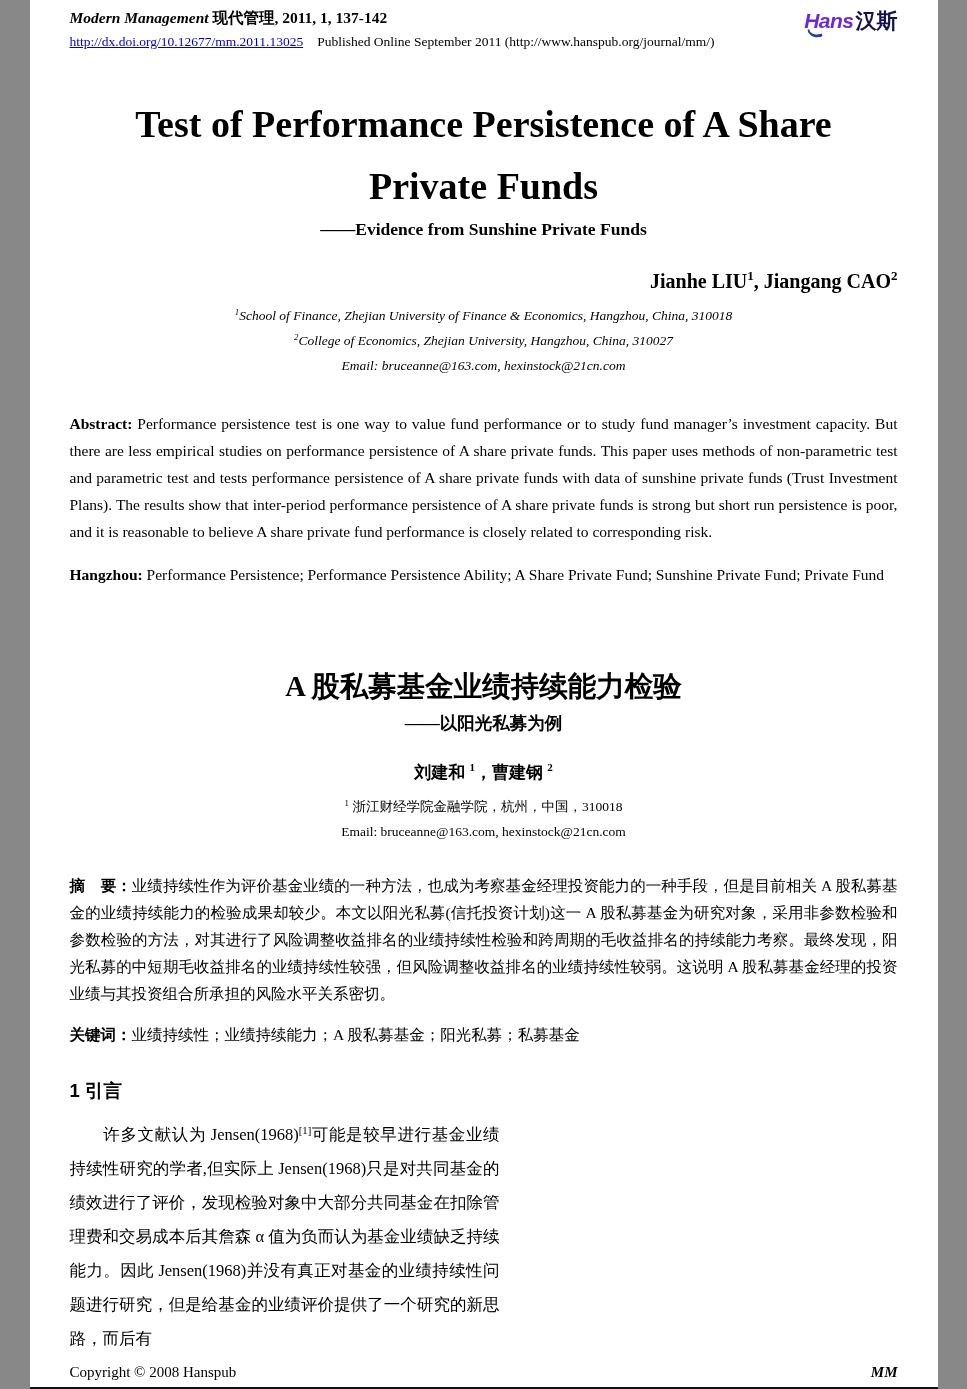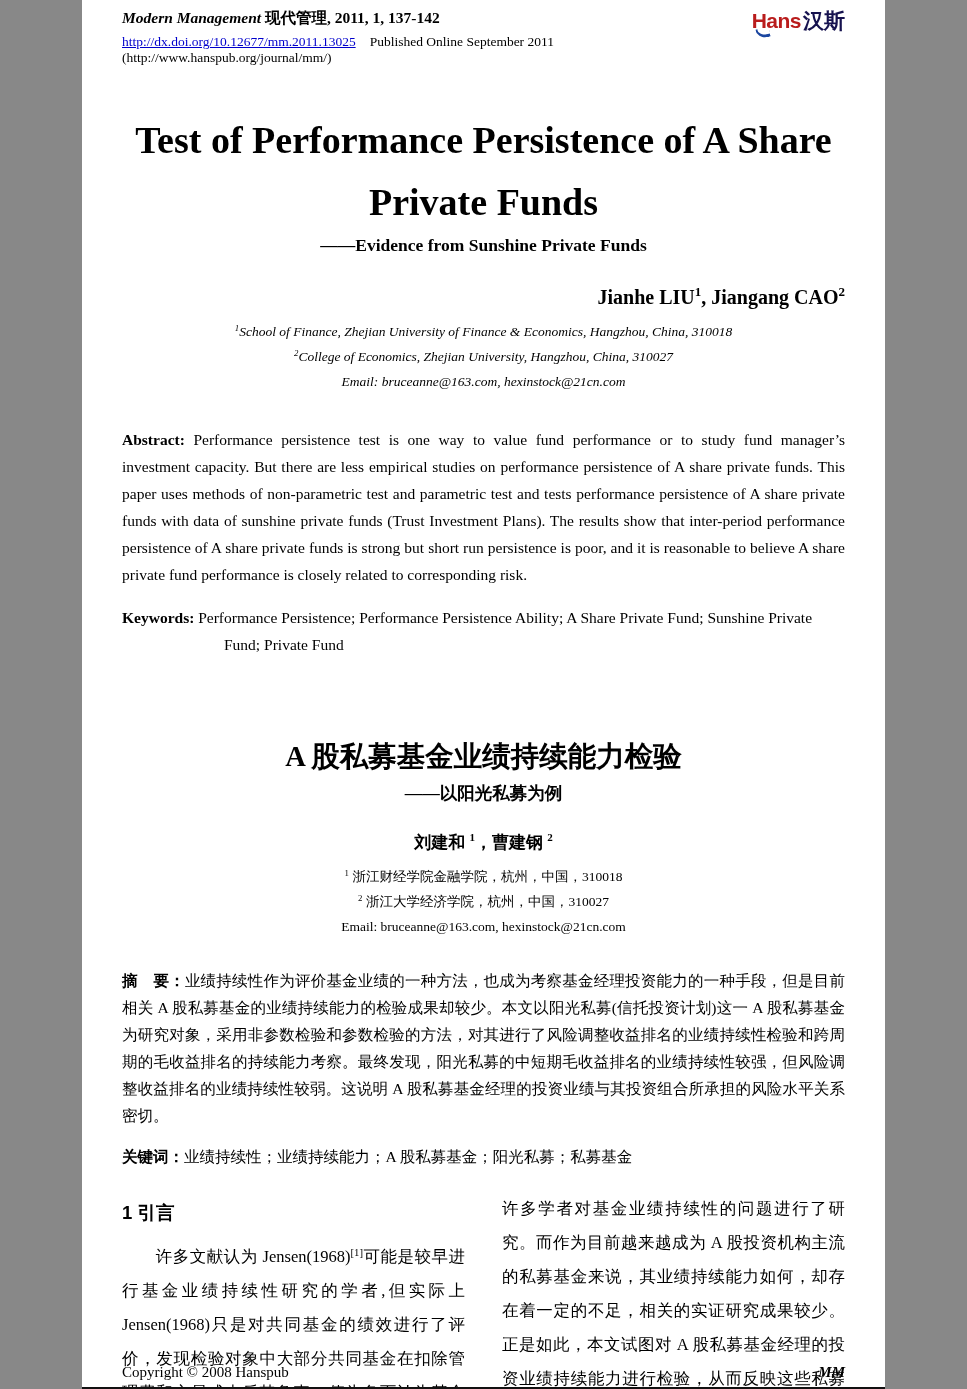--- a/index.html
+++ b/index.html
@@ -1,32 +1,32 @@
 <!DOCTYPE html>
 <html><head>
 <meta charset="utf-8">
 <style>
   html,body { margin:0; padding:0; background:#888; }
   .page {
-    position:relative; width:803px; height:1389px; margin:0 auto;
+    position:relative; width:908px; height:1389px; margin:0 auto;
     background:#ffffff; color:#000;
     font-family:"Liberation Serif","DejaVu Serif",serif;
     box-sizing:border-box; padding:8px 40px 0 40px; overflow:hidden;
   }
   
   .hdr { display:flex; justify-content:space-between; align-items:flex-start; }
   .journal-line { font-size:15.5px; font-weight:bold; }
   .jt-it { font-style:italic; }
   .doi-line { font-size:13.5px; margin-top:5px; }
   .doi { color:#0000cc; text-decoration:underline; cursor:pointer; }
   .pub { margin-left:14px;font-family:Liberation Serif, serif; }
   .logo { position:relative; text-align:right; white-space:nowrap;
           font-family:"Liberation Sans","DejaVu Sans",sans-serif;
           font-weight:bold; font-size:21px; line-height:26px; }
-  .logo-hans { color:#b91c1c; letter-spacing:-0.5px; }
+  .logo-hans { color:#6d28d9; font-style:italic; letter-spacing:-0.5px; }
   .logo-cn { color:#16124f; margin-left:2px; }
   .logo-swoosh { position:absolute; left:4px; bottom:-4px; width:12px; height:7px;
                  border-bottom:3px solid #1b46a0; border-left:2px solid #1b46a0;
                  border-radius:0 0 0 10px; transform:rotate(-12deg); }
   
   .title { text-align:center; font-size:38px; font-weight:bold; margin:44px 0 0; line-height:1.62; }
   .subtitle { text-align:center; font-size:17.5px; font-weight:bold; margin-top:2px; }
   .authors { text-align:right; font-size:20px; font-weight:bold; margin-top:30px; }
   .affils { text-align:center; font-size:13.5px; margin-top:10px; line-height:25px; }
   .affils.en { font-style:italic; }
@@ -86,49 +86,43 @@
   </div>
 
   <div class="affils en">
     <div><sup>1</sup><span>School of Finance, Zhejian University of Finance &amp; Economics, Hangzhou, China, 310018</span></div>
     <div><sup>2</sup><span>College of Economics, Zhejian University, Hangzhou, China, 310027</span></div>
     <div>Email: bruceanne@163.com, hexinstock@21cn.com</div>
   </div>
 
   <p class="abstract"><span class="lbl">Abstract:</span><span> Performance persistence test is one way to value fund performance or to study fund manager’s investment capacity. But there are less empirical studies on performance persistence of A share private funds. This paper uses methods of non-parametric test and parametric test and tests performance persistence of A share private funds with data of sunshine private funds (Trust Investment Plans). The results show that inter-period performance persistence of A share private funds is strong but short run persistence is poor, and it is reasonable to believe A share private fund performance is closely related to corresponding risk.</span></p>
 
-  <p class="keywords"><span class="lbl">Keywords:</span><span> Performance Persistence; Performance Persistence Ability; A Share Private Fund; Sunshine Private Fund; Private Fund</span></p>
+  <p class="keywords"><span class="lbl">Hangzhou:</span><span> Performance Persistence; Performance Persistence Ability; A Share Private Fund; Sunshine Private Fund; Private Fund</span></p>
 
   <h1 class="cn-title">A 股私募基金业绩持续能力检验</h1>
   <div class="subtitle">——以阳光私募为例</div>
 
   <div class="cn-authors">
     <span>刘建和</span> <sup>1</sup><span>，</span><span>曹建钢</span> <sup>2</sup>
   </div>
 
   <div class="affils">
     <div><sup>1</sup> <span>浙江财经学院金融学院，杭州，中国，310018</span></div>
-    <div><sup>2</sup> <span>浙江大学经济学院，杭州，中国，310027</span></div>
     <div>Email: bruceanne@163.com, hexinstock@21cn.com</div>
   </div>
 
   <p class="cn-abstract"><span class="hei">摘　要：</span><span>业绩持续性作为评价基金业绩的一种方法，也成为考察基金经理投资能力的一种手段，但是目前相关 A 股私募基金的业绩持续能力的检验成果却较少。本文以阳光私募(信托投资计划)这一 A 股私募基金为研究对象，采用非参数检验和参数检验的方法，对其进行了风险调整收益排名的业绩持续性检验和跨周期的毛收益排名的持续能力考察。最终发现，阳光私募的中短期毛收益排名的业绩持续性较强，但风险调整收益排名的业绩持续性较弱。这说明 A 股私募基金经理的投资业绩与其投资组合所承担的风险水平关系密切。</span></p>
 
   <p class="cn-keywords"><span class="hei">关键词：</span><span>业绩持续性；业绩持续能力；A 股私募基金；阳光私募；私募基金</span></p>
 
   <div class="columns">
     <div class="col">
       <h2 class="sec">1  引言</h2>
       <p class="indent"><span>许多文献认为 Jensen(1968)</span><sup>[1]</sup><span>可能是较早进行基金业绩持续性研究的学者,但实际上 Jensen(1968)只是对共同基金的绩效进行了评价，发现检验对象中大部分共同基金在扣除管理费和交易成本后其詹森 α 值为负而认为基金业绩缺乏持续能力。因此 Jensen(1968)并没有真正对基金的业绩持续性问题进行研究，但是给基金的业绩评价提供了一个研究的新思路，而后有</span></p>
     </div>
-    <div class="col">
-      <p>许多学者对基金业绩持续性的问题进行了研究。而作为目前越来越成为 A 股投资机构主流的私募基金来说，其业绩持续能力如何，却存在着一定的不足，相关的实证研究成果较少。正是如此，本文试图对 A 股私募基金经理的投资业绩持续能力进行检验，从而反映这些私募基金经理的投资能力。</p>
-      <h2 class="sec second">2  文献回顾</h2>
-      <p class="indent">较早对基金业绩持续性进行研究的学者为 Hen-</p>
-    </div>
   </div>
 
   <div class="foot">
     <span>Copyright © 2008 Hanspub</span>
     <span class="mm">MM</span>
   </div>
   <div class="bottom-rule"></div>
 
 </div>
 

